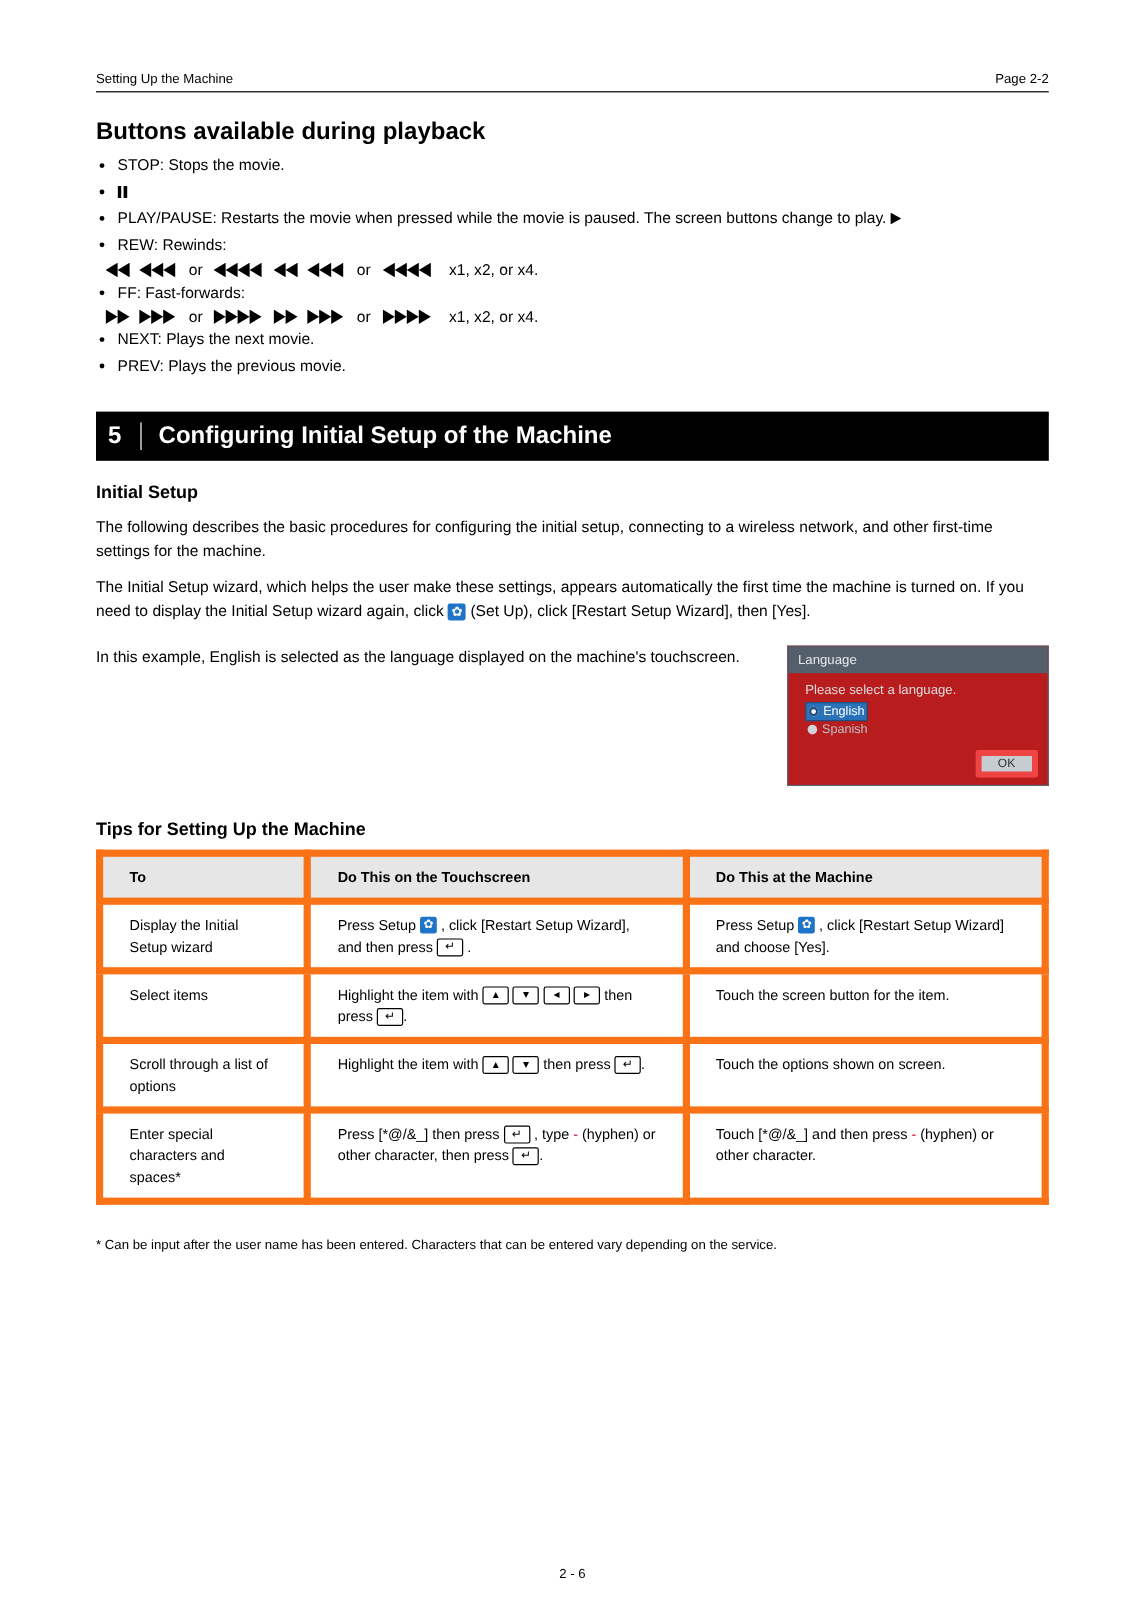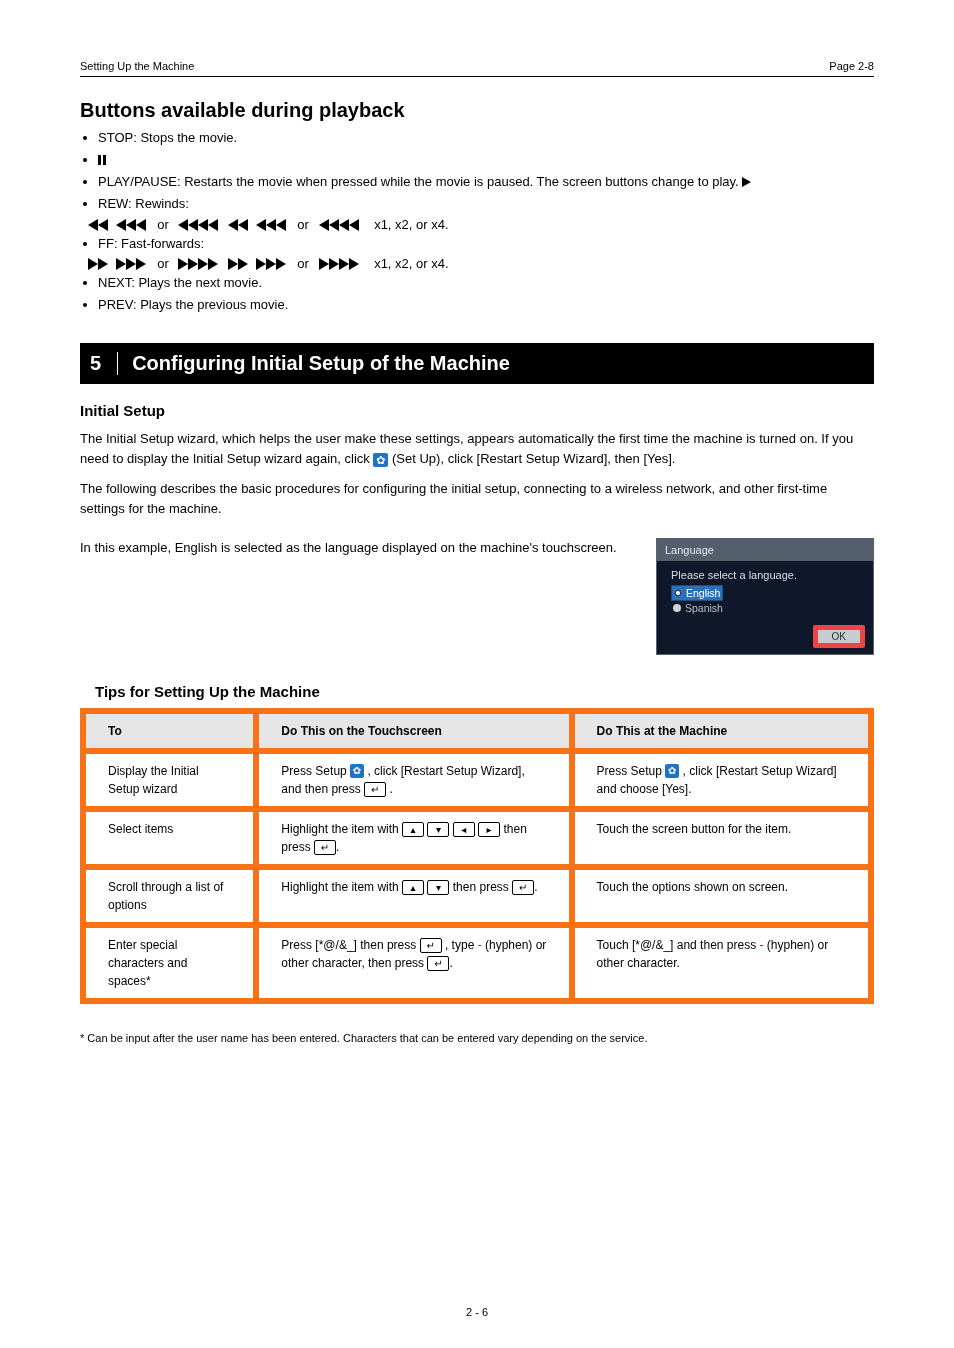--- a/index.html
+++ b/index.html
@@ -80,21 +80,21 @@
     line-height: 14px;
     text-align: center;
     vertical-align: middle;
     border-radius: 2px;
   }
   .gear-icon-popup {
     display:inline-block;width:14px;height:14px;background:#1e74c8;color:#fff;font-size:10px;line-height:14px;text-align:center;border-radius:2px;vertical-align:middle;
   }
 
   .lang-popup {
-    background: #0f172a;
+    background: #b91c1c;
     color: #d9dde1;
     border: 1px solid #58616d;
     width: 218px;
     font-size: 11px;
   }
   .lang-popup-title {
     background: #545f6c;
     padding: 5px 8px;
     font-size: 11px;
     color: #e5e8ea;
@@ -133,21 +133,20 @@
     color: #2c3136;
     font-size: 10px;
     padding: 1px 14px;
     border-radius: 2px;
   }
 
   .tips-head {
     font-size: 15px;
     font-weight: bold;
     margin-top: 28px;
-    margin-left: 15px;
   }
 
   table.setup {
     width: 100%;
     border-collapse: collapse;
     margin-top: 8px;
   }
   table.setup th, table.setup td {
     border: 6px solid #f97316;
     padding: 8px 22px;
@@ -192,21 +191,21 @@
 </style>
 </head>
 <body>
 
 <div class="page">
 
   <div class="header-row">
     <span>Setting Up the Machine</span>
     <span>
       <span>Page</span>
-      <span>2-8</span>
+      <span>2-2</span>
     </span>
   </div>
 
   <div class="sec-head">Buttons available during playback</div>
   <ul class="bullets">
     <li>STOP: Stops the movie.</li>
     <li>
       <span class="icon-tri" style="vertical-align:-1px;">
         <svg width="9" height="10">
             <rect x="0" y="0" width="3" height="10" fill="#000"></rect>
@@ -325,26 +324,26 @@
     <li>NEXT: Plays the next movie.</li>
     <li>PREV: Plays the previous movie.</li>
   </ul>
 
   <div class="black-bar">
     <span class="num">5</span>
     <span>Configuring Initial Setup of the Machine</span>
   </div>
 
   <div class="setup-head">Initial Setup</div>
+  <div class="body-text">The following describes the basic procedures for configuring the initial setup, connecting to a wireless network, and other first-time settings for the machine.</div>
   <div class="body-text">
     <span>The Initial Setup wizard, which helps the user make these settings, appears automatically the first time the machine is turned on. If you need to display the Initial Setup wizard again, click </span>
     <span class="gear-icon">✿</span>
     <span> (Set Up), click [Restart Setup Wizard], then [Yes].</span>
   </div>
-  <div class="body-text">The following describes the basic procedures for configuring the initial setup, connecting to a wireless network, and other first-time settings for the machine.</div>
 
   <div class="two-col">
     <div class="left-col">
       <div class="body-text" style="margin-top:0;">In this example, English is selected as the language displayed on the machine's touchscreen.</div>
     </div>
     <div class="right-col">
       <div class="lang-popup">
         <div class="lang-popup-title">Language</div>
         <div class="lang-popup-body">
           <div style="margin-bottom:4px;">Please select a language.</div>

